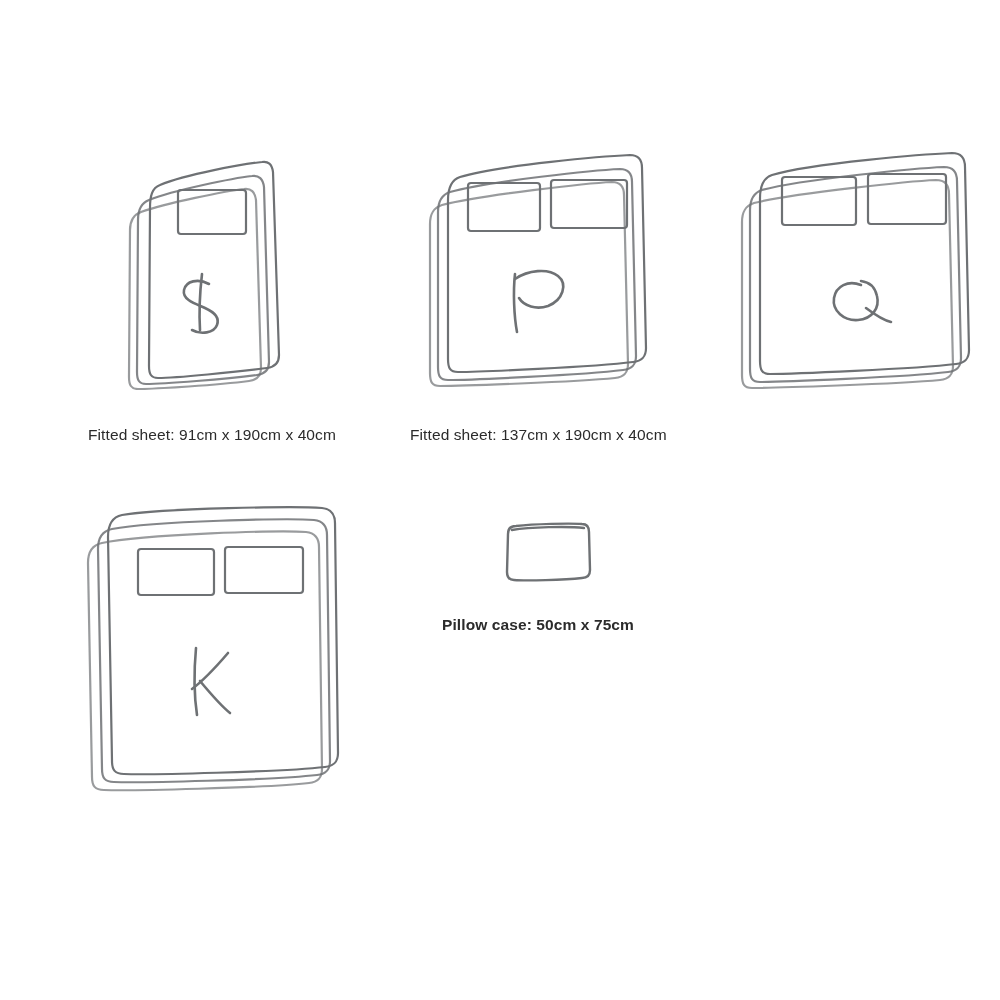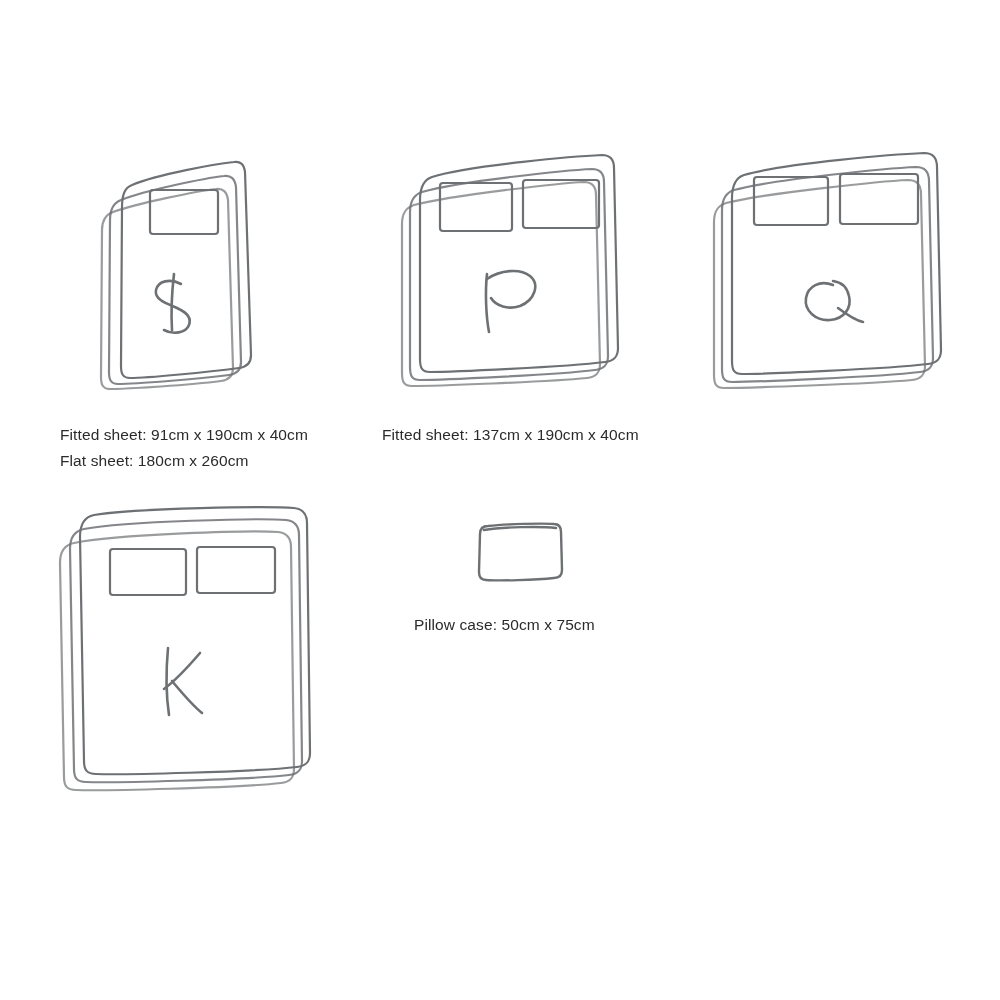--- a/index.html
+++ b/index.html
@@ -11,20 +11,21 @@
     width: 1000px;
     height: 1000px;
     position: relative;
     font-family: "Liberation Sans", sans-serif;
     color: #2b2b2b;
     overflow: hidden;
   }
   .canvas {
     position: absolute;
     inset: 0;
+    margin-left: 28px;
   }
   .bed-item {
     position: absolute;
   }
   .bed-art {
     position: absolute;
     left: 0;
     top: 0;
   }
   .caption {
@@ -42,21 +43,21 @@
   #item-single   { left: 88px;  top: 150px; width: 280px; height: 240px; }
   #item-double   { left: 390px; top: 150px; width: 290px; height: 240px; }
   #item-queen    { left: 700px; top: 150px; width: 300px; height: 240px; }
   #item-king     { left: 32px;  top: 505px; width: 330px; height: 300px; }
   #item-pillow   { left: 470px; top: 520px; width: 100px; height: 70px; }
 
   #cap-single  { left: 60px;  top: 422px; }
   #cap-double  { left: 382px; top: 422px; text-align: center; }
   #cap-queen   { left: 718px; top: 422px; }
   #cap-king    { left: 60px;  top: 805px; }
-  #cap-pillow  { left: 414px; top: 612px; }
+  #cap-pillow  { left: 414px; top: 612px; font-weight: bold; }
 </style>
 </head>
 <body>
 
 <div class="canvas">
 
   <div class="bed-item" id="item-single">
     <svg class="bed-art" width="280" height="240" viewBox="0 0 280 240">
       <g fill="none" stroke="#6e7174" stroke-width="2.2" stroke-linecap="round" stroke-linejoin="round">
         <path d="M34 58 C34 46 36 38 44 35 C70 24 128 14 146 12 C152 11 156 14 157 22 L163 205 C163 213 159 217 151 218 C120 222 60 228 42 228 C35 228 33 224 33 216 Z"></path>
@@ -65,21 +66,20 @@
         <rect x="62" y="40" width="68" height="44" rx="3"></rect>
       </g>
       <g fill="none" stroke="#6e7174" stroke-width="2.6" stroke-linecap="round" stroke-linejoin="round">
         <path d="M93 134 C82 128 70 131 68 140 C66 150 80 154 89 158 C98 162 104 167 101 175 C98 183 85 185 76 180"></path>
         <path d="M86 124 C84 141 83 163 84 180"></path>
       </g>
     </svg>
   </div>
   <div class="caption" id="cap-single">
     <div>Fitted sheet: 91cm x 190cm x 40cm</div>
-    <div>Flat sheet: 180cm x 260cm</div>
   </div>
 
   <div class="bed-item" id="item-double">
     <svg class="bed-art" width="290" height="240" viewBox="0 0 290 240">
       <g fill="none" stroke="#6e7174" stroke-width="2.2" stroke-linecap="round" stroke-linejoin="round">
         <path d="M30 50 C30 38 33 30 42 27 C80 15 190 6 212 5 C220 5 224 9 224 18 L228 198 C228 207 224 211 215 212 C175 217 60 222 40 222 C32 222 30 218 30 209 Z"></path>
         <path d="M20 62 C20 52 23 45 32 42 C70 31 180 20 202 19 C210 19 214 23 214 32 L218 206 C218 215 214 219 205 220 C165 225 50 230 30 230 C22 230 20 226 20 217 Z" opacity="0.85"></path>
         <path d="M12 74 C12 64 15 58 24 55 C62 45 172 33 194 32 C202 32 206 36 206 45 L210 214 C210 223 206 227 197 228 C157 232 42 236 22 236 C14 236 12 232 12 223 Z" opacity="0.7"></path>
         <rect x="50" y="33" width="72" height="48" rx="3"></rect>
         <rect x="133" y="30" width="76" height="48" rx="3"></rect>

